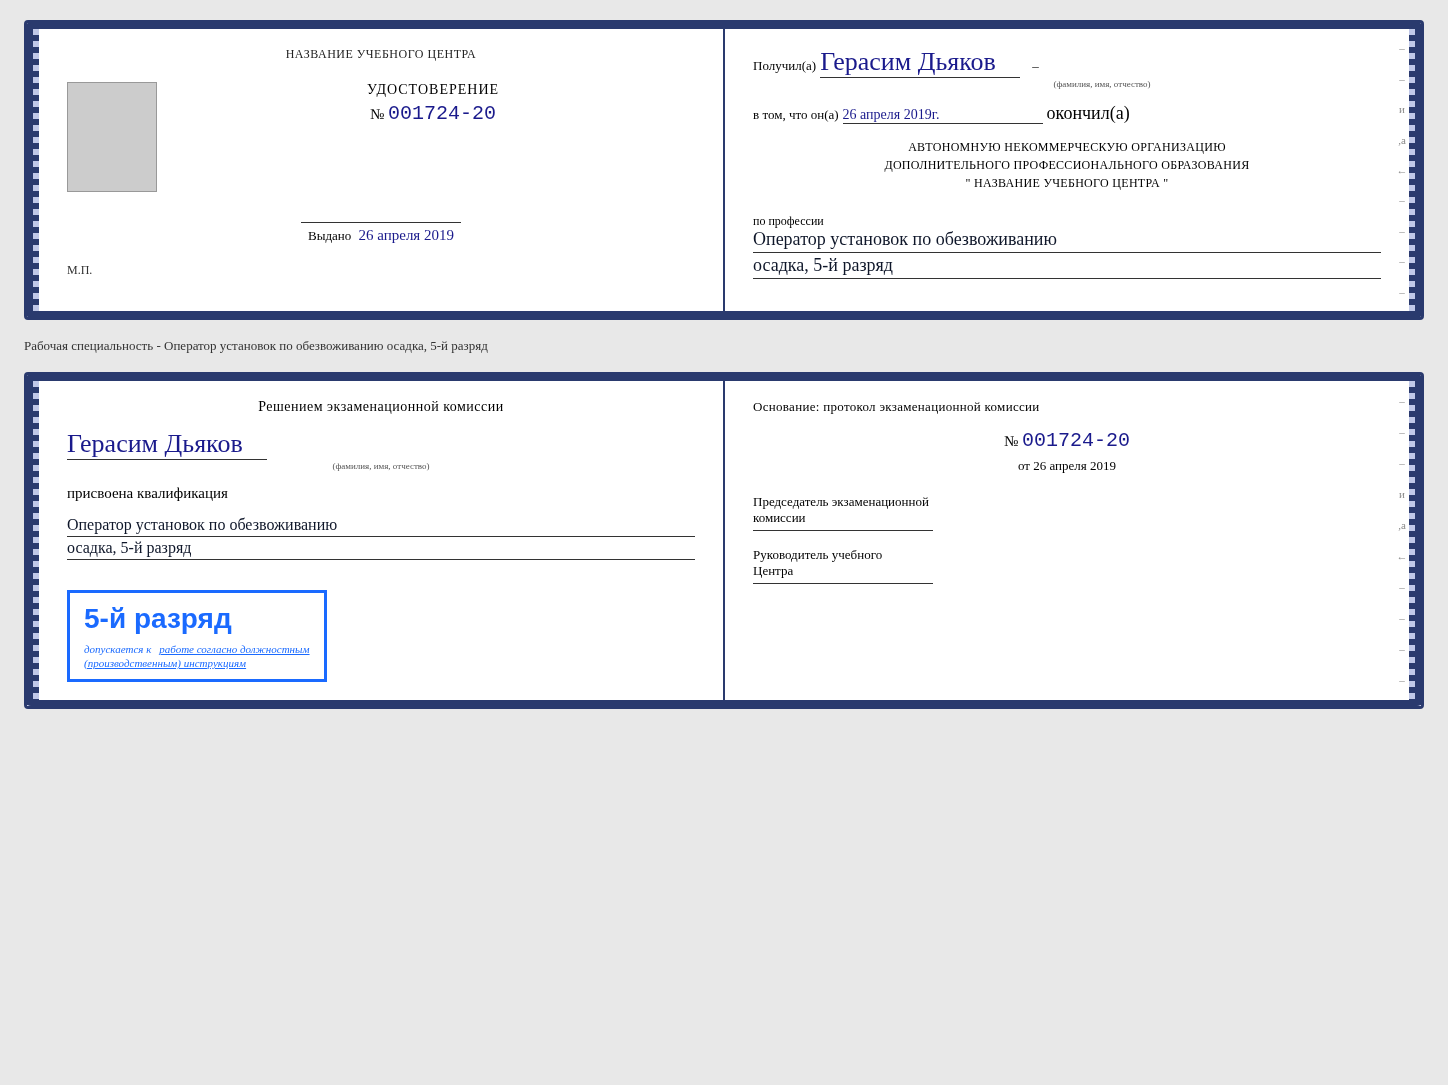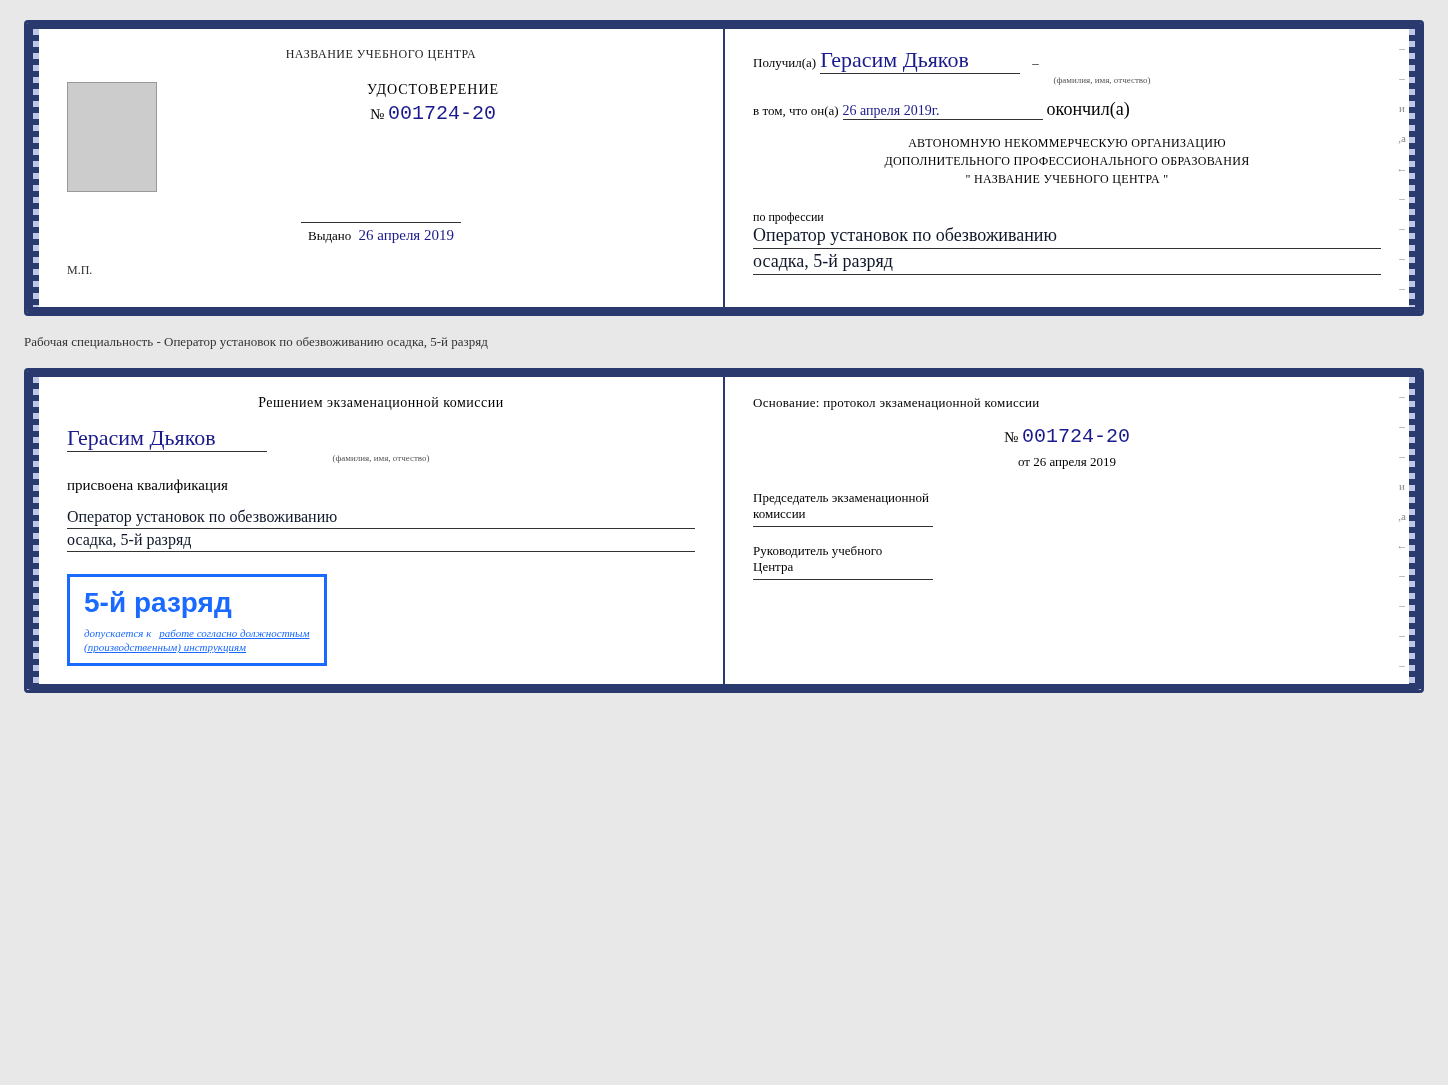--- a/index.html
+++ b/index.html
@@ -84,21 +84,21 @@
     
     .handwritten {
       font-family: 'Segoe Script', 'Comic Sans MS', cursive;
       color: #1a1a8c;
       font-size: 18px;
     }
 
     .handwritten-large {
       font-family: 'Segoe Script', 'Comic Sans MS', cursive;
       color: #1a1a8c;
-      font-size: 22px;
+      font-size: 26px;
     }
 
     .underline-field {
       border-bottom: 1px solid #333;
       display: inline-block;
       min-width: 200px;
     }
 
     .field-label-small {
       font-size: 9px;
@@ -138,21 +138,21 @@
     
     .qualification-blue {
       font-family: 'Segoe Script', 'Comic Sans MS', cursive;
       color: #0f172a;
       font-size: 16px;
     }
 
     .stamp-box {
       border: 3px solid #1a6aff;
       padding: 10px 14px;
-      margin-top: 8px;
+      margin-top: 16px;
       display: inline-block;
       min-width: 220px;
     }
 
     .stamp-text-big {
       font-size: 28px;
       font-weight: bold;
       color: #1a6aff;
       font-family: Arial, sans-serif;
     }

